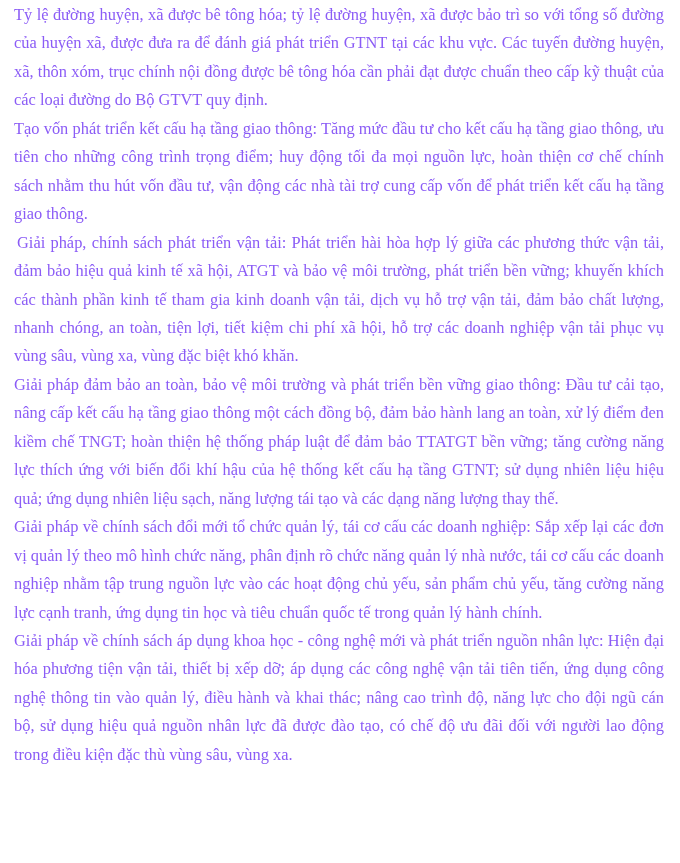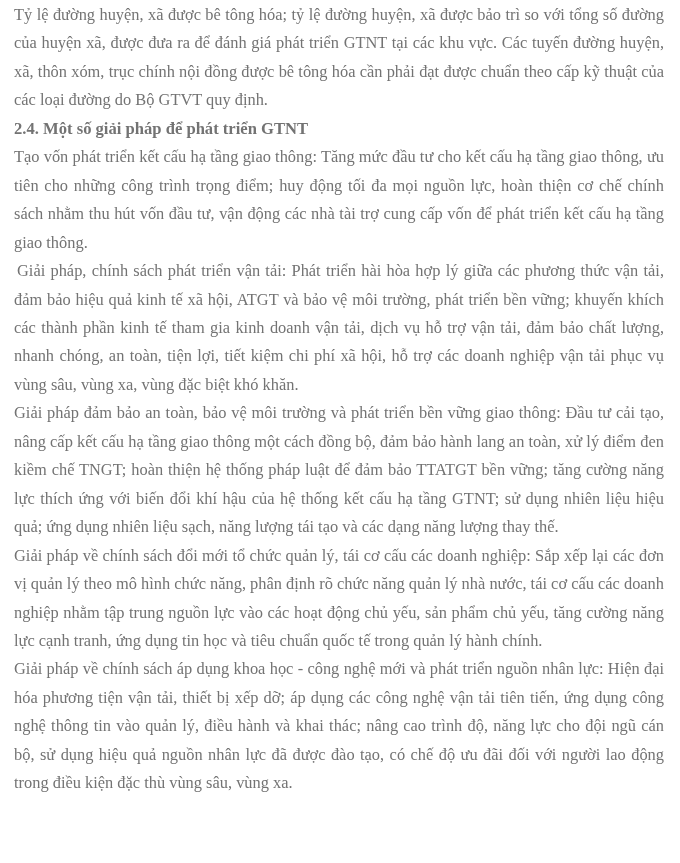--- a/index.html
+++ b/index.html
@@ -6,38 +6,37 @@
     body { width: 680px; height: 863px; overflow: hidden; }
     .page {
       position: relative;
       width: 680px;
       height: 687px;
       box-sizing: border-box;
       padding: 1px 16px 0 14px;
       font-family: "Liberation Serif", "DejaVu Serif", serif;
       font-size: 16.4px;
       line-height: 28.45px;
-      color: #737373;
+      color: #8b5cf6;
     }
     .para {
       margin: 0;
       text-align: justify;
       text-align-last: left;
     }
     .heading {
       margin: 0;
       font-weight: bold;
       font-size: 16.6px;
     }
     .indent { text-indent: 3px; }
   </style>
 </head>
 <body>
 
 <div class="page">
   <p class="para">Tỷ lệ đường huyện, xã được bê tông hóa; tỷ lệ đường huyện, xã được bảo trì so với tổng số đường của huyện xã, được đưa ra để đánh giá phát triển GTNT tại các khu vực. Các tuyến đường huyện, xã, thôn xóm, trục chính nội đồng được bê tông hóa cần phải đạt được chuẩn theo cấp kỹ thuật của các loại đường do Bộ GTVT quy định.</p>
-  <h2 class="heading">2.4. Một số giải pháp để phát triển GTNT</h2>
   <p class="para">Tạo vốn phát triển kết cấu hạ tầng giao thông: Tăng mức đầu tư cho kết cấu hạ tầng giao thông, ưu tiên cho những công trình trọng điểm; huy động tối đa mọi nguồn lực, hoàn thiện cơ chế chính sách nhằm thu hút vốn đầu tư, vận động các nhà tài trợ cung cấp vốn để phát triển kết cấu hạ tầng giao thông.</p>
   <p class="para indent">Giải pháp, chính sách phát triển vận tải: Phát triển hài hòa hợp lý giữa các phương thức vận tải, đảm bảo hiệu quả kinh tế xã hội, ATGT và bảo vệ môi trường, phát triển bền vững; khuyến khích các thành phần kinh tế tham gia kinh doanh vận tải, dịch vụ hỗ trợ vận tải, đảm bảo chất lượng, nhanh chóng, an toàn, tiện lợi, tiết kiệm chi phí xã hội, hỗ trợ các doanh nghiệp vận tải phục vụ vùng sâu, vùng xa, vùng đặc biệt khó khăn.</p>
   <p class="para">Giải pháp đảm bảo an toàn,  bảo vệ môi trường và phát triển bền vững giao thông: Đầu tư cải tạo, nâng cấp kết cấu hạ tầng giao thông một cách đồng bộ, đảm bảo hành lang an toàn, xử lý điểm đen kiềm chế TNGT; hoàn thiện hệ thống pháp luật để đảm bảo TTATGT bền vững; tăng cường năng lực thích ứng với biến đổi khí hậu của hệ thống kết cấu hạ tầng GTNT; sử dụng nhiên liệu hiệu quả; ứng dụng nhiên liệu sạch, năng lượng tái tạo và các dạng năng lượng thay thế.</p>
   <p class="para">Giải pháp về chính sách đổi mới tổ chức quản lý, tái cơ cấu các doanh nghiệp: Sắp xếp lại các đơn vị quản lý theo mô hình chức năng, phân định rõ chức năng quản lý nhà nước, tái cơ cấu các doanh nghiệp nhằm tập trung nguồn lực vào các hoạt động chủ yếu, sản phẩm chủ yếu, tăng cường năng lực cạnh tranh, ứng dụng tin học và tiêu chuẩn quốc tế trong quản lý hành chính.</p>
   <p class="para">Giải pháp về chính sách áp dụng khoa học - công nghệ mới và phát triển nguồn nhân lực: Hiện đại hóa phương tiện vận tải, thiết bị xếp dỡ; áp dụng các công nghệ vận tải tiên tiến, ứng dụng công nghệ thông tin vào quản lý, điều hành và khai thác; nâng cao trình độ, năng lực cho đội ngũ cán bộ, sử dụng hiệu quả nguồn nhân lực đã được đào tạo, có chế độ ưu đãi đối với người lao động trong điều kiện đặc thù vùng sâu, vùng xa.</p>
 </div>
 
 </body></html>

